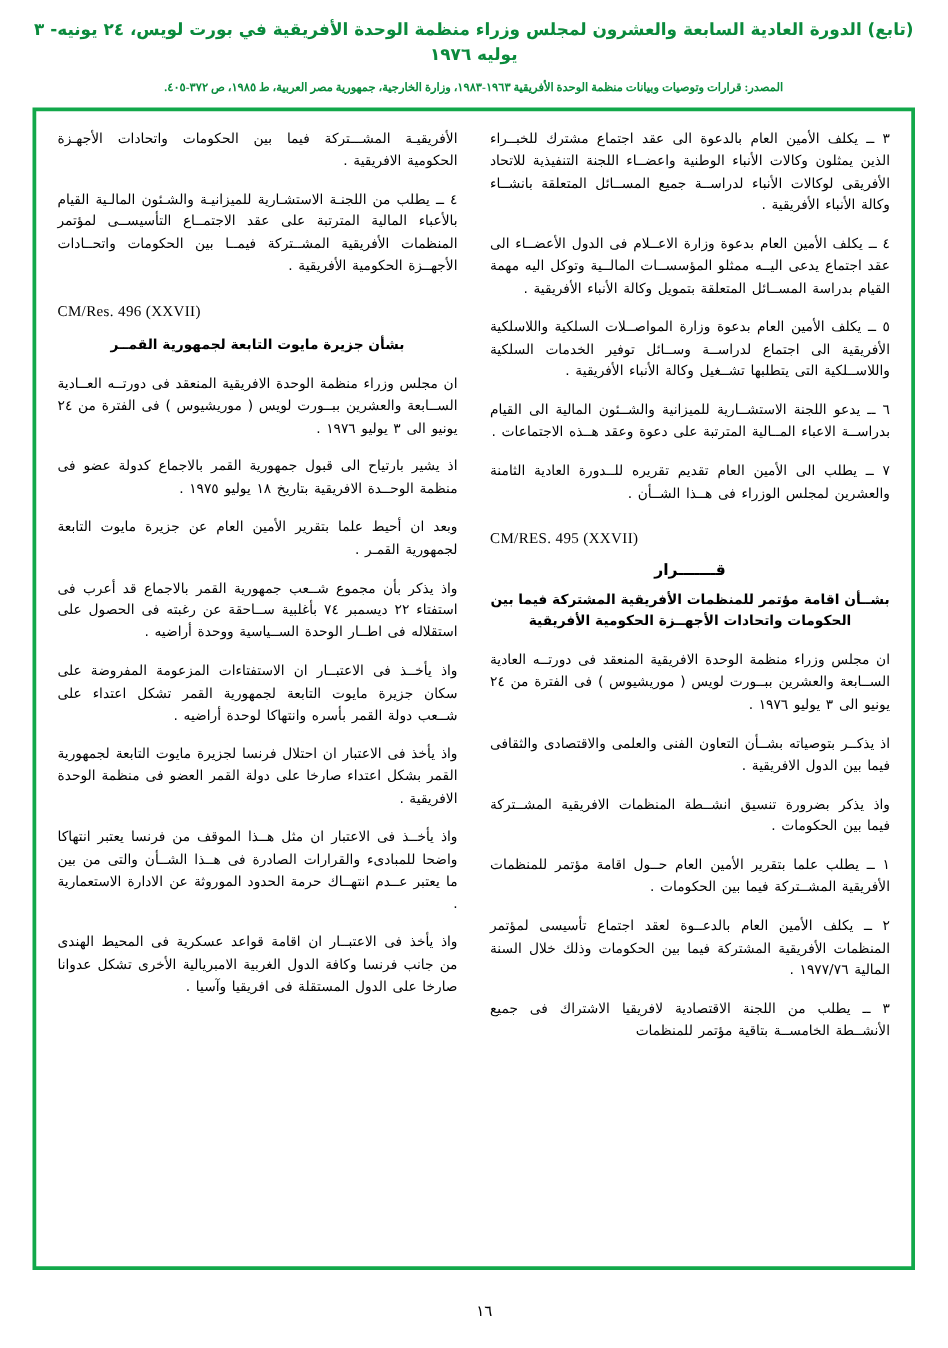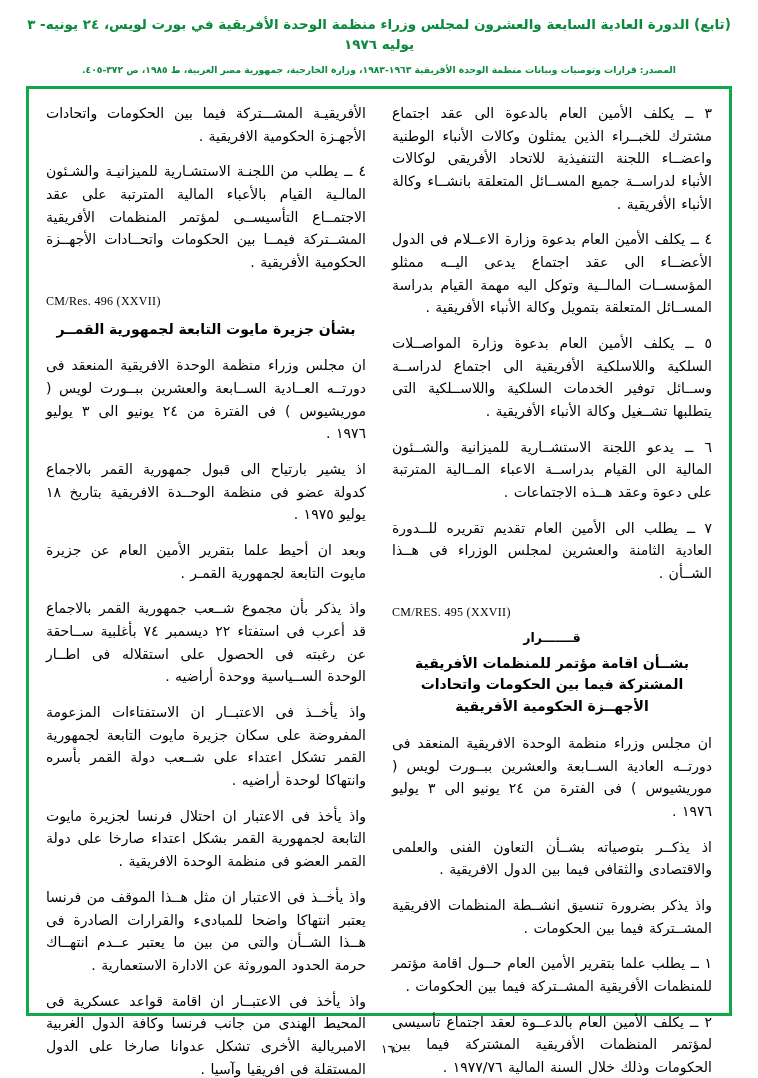--- a/index.html
+++ b/index.html
@@ -34,20 +34,21 @@
     direction: rtl;
     letter-spacing: 0px;
   }
   .doc-source {
     margin-top: 9px;
     font-size: 9.2px;
     font-weight: bold;
     color: #0a8a3c;
     line-height: 1.4;
     direction: rtl;
+    font-family: Liberation Serif, serif;
   }
   .frame {
     position: absolute;
     top: 86px;
     right: 26px;
     left: 26px;
     bottom: 62px;
     border: 3px solid #12a84a;
     box-sizing: border-box;
   }
@@ -63,21 +64,21 @@
     box-sizing: border-box;
     padding: 10px 14px 8px 14px;
     direction: rtl;
   }
   .col {
     flex: 1 1 0;
     box-sizing: border-box;
   }
   p.para {
     margin: 0 0 13px 0;
-    font-size: 14px;
+    font-size: 11px;
     line-height: 1.62;
     text-align: justify;
     text-justify: inter-word;
     direction: rtl;
     word-spacing: 1px;
   }
   .res-code {
     margin: 20px 0 10px 0;
     font-size: 12px;
     direction: ltr;
@@ -89,21 +90,21 @@
     margin: 6px 0 8px 0;
     text-align: center;
     font-size: 12.5px;
     font-weight: bold;
     letter-spacing: 3px;
     direction: rtl;
   }
   .res-title {
     margin: 0 0 14px 0;
     text-align: center;
-    font-size: 14px;
+    font-size: 11px;
     font-weight: bold;
     line-height: 1.55;
     direction: rtl;
   }
   .page-number {
     position: absolute;
     bottom: 22px;
     left: 17px;
     right: 0;
     text-align: center;

